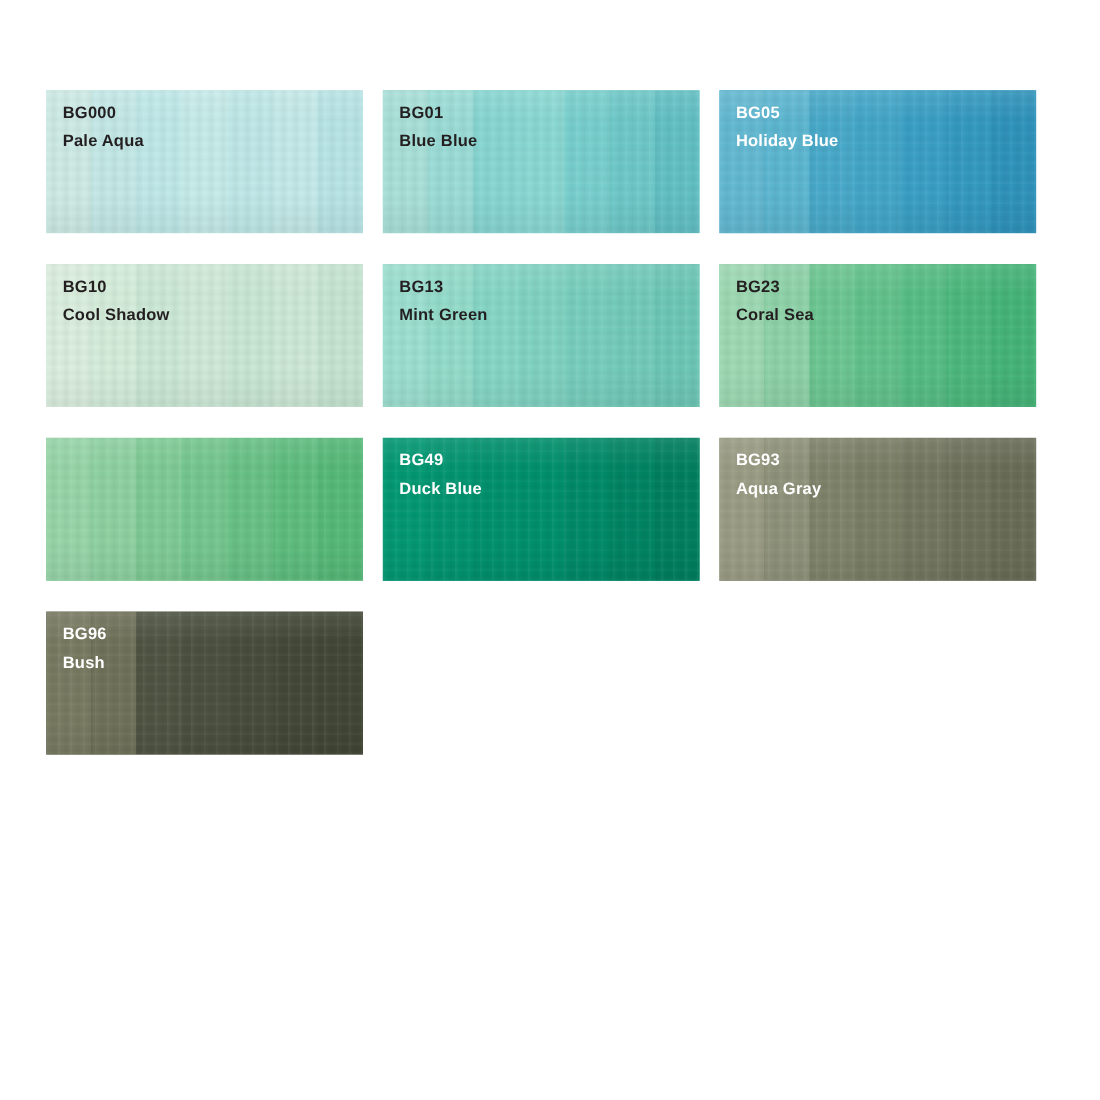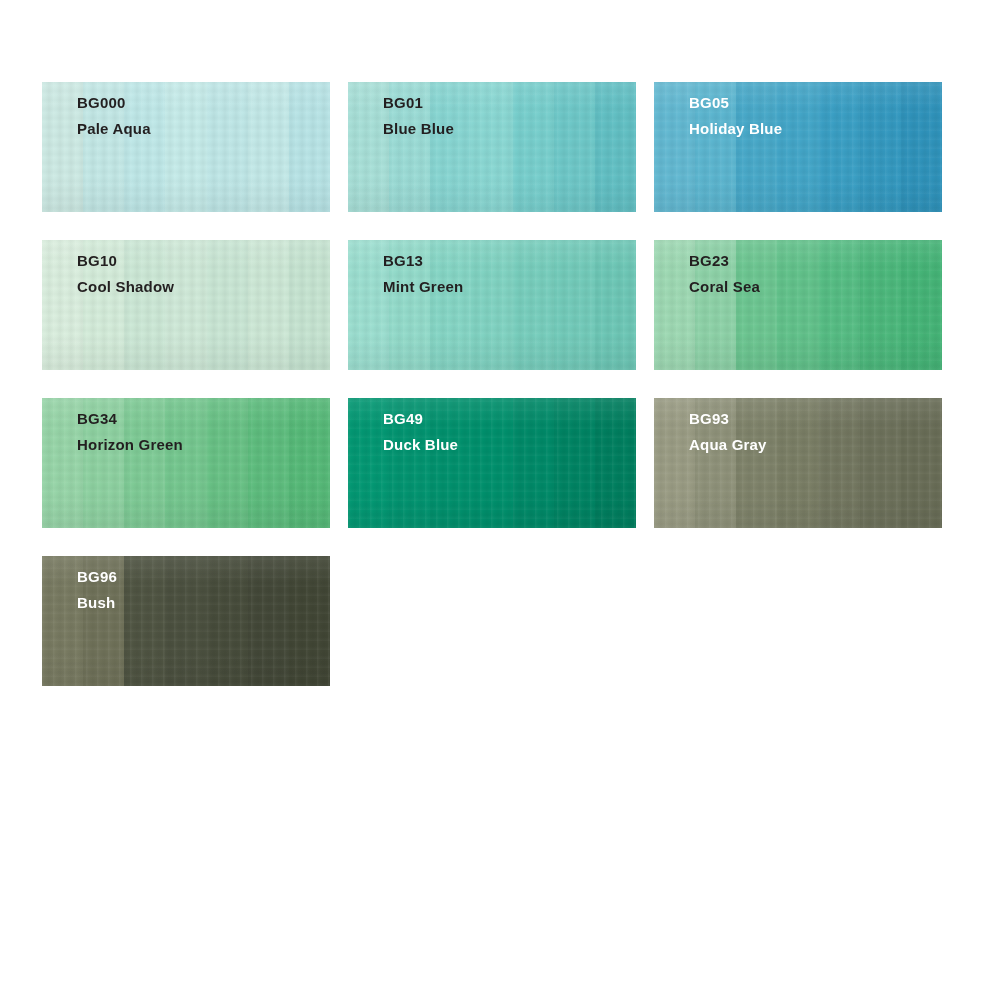--- a/index.html
+++ b/index.html
@@ -68,21 +68,20 @@
       rgba(255,255,255,0.00) 22%,
       rgba(0,0,0,0.00) 74%,
       rgba(0,0,0,0.045) 100%);
     pointer-events: none;
   }
   .swatch-labels {
     position: absolute;
     left: 15px;
     top: 13px;
     line-height: 1;
-    margin-left: 20px;
   }
   .swatch-code {
     font-size: 15px;
     font-weight: bold;
     letter-spacing: 0.2px;
     margin: 0 0 11px 0;
     white-space: nowrap;
   }
   .swatch-name {
     font-size: 15px;
@@ -216,24 +215,20 @@
           <div class="band" style="background: rgb(151, 213, 168);"></div>
           <div class="band" style="background: rgb(142, 209, 161);"></div>
           <div class="band" style="background: rgb(127, 203, 150);"></div>
           <div class="band" style="background: rgb(117, 199, 143);"></div>
           <div class="band" style="background: rgb(104, 193, 133);"></div>
           <div class="band" style="background: rgb(94, 189, 126);"></div>
           <div class="band" style="background: rgb(86, 185, 120);"></div>
         </div>
         <div class="swatch-texture"></div>
         <div class="swatch-sheen"></div>
-        <div class="swatch-labels">
-          <div class="swatch-code">BG34</div>
-          <div class="swatch-name">Horizon Green</div>
-        </div>
       </div>
       <div class="swatch text-light" style="background: rgb(0, 146, 109);">
         <div class="swatch-bands">
           <div class="band" style="background: rgb(3, 152, 115);"></div>
           <div class="band" style="background: rgb(2, 148, 112);"></div>
           <div class="band" style="background: rgb(1, 145, 109);"></div>
           <div class="band" style="background: rgb(0, 144, 108);"></div>
           <div class="band" style="background: rgb(0, 138, 104);"></div>
           <div class="band" style="background: rgb(0, 132, 99);"></div>
           <div class="band" style="background: rgb(0, 127, 95);"></div>

